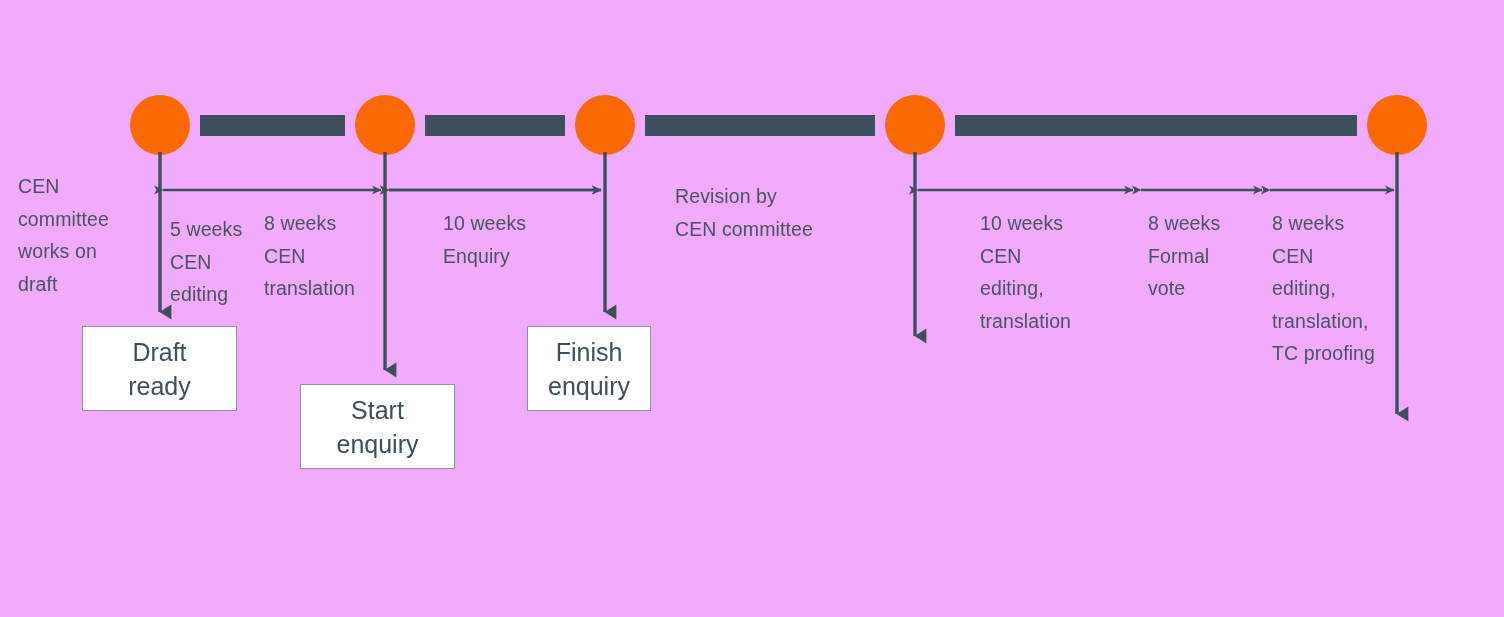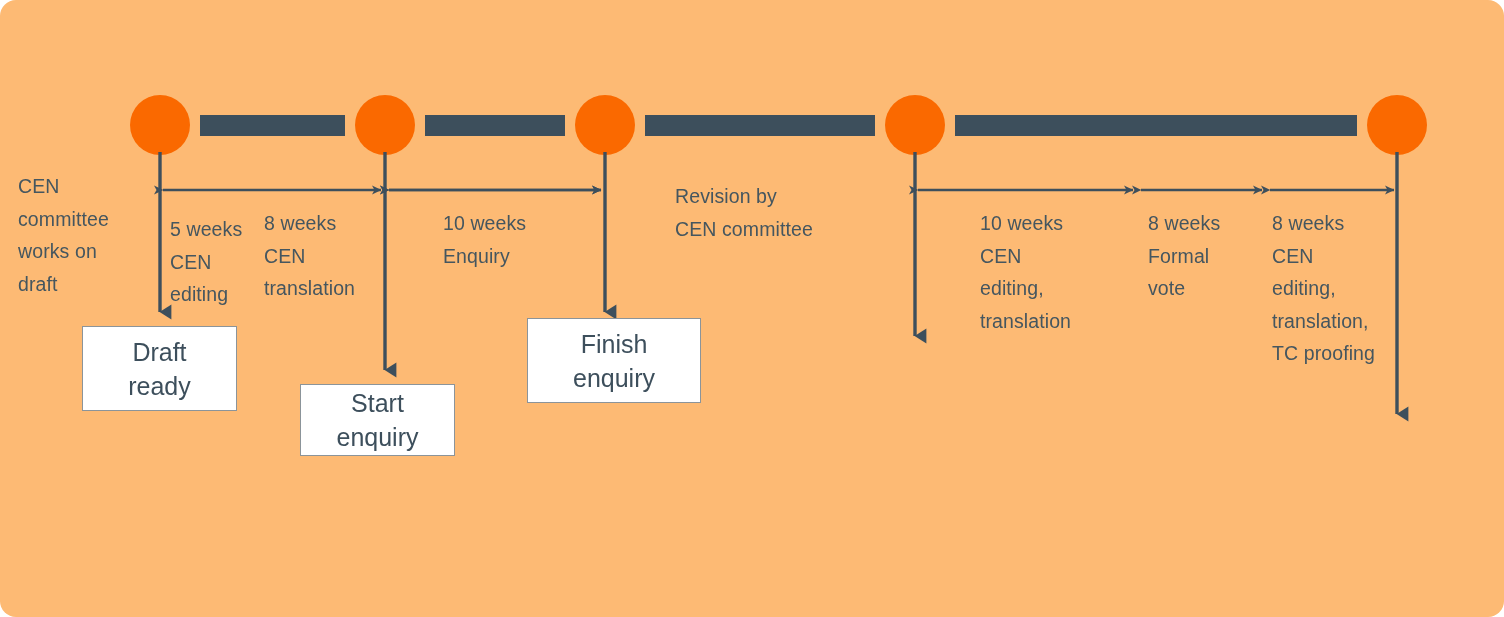--- a/index.html
+++ b/index.html
@@ -1,18 +1,18 @@
 <!DOCTYPE html>
 <html><head>
 <meta charset="utf-8">
 <style>
   html,body{margin:0;padding:0;background:#ffffff;}
   body{width:1504px;height:617px;overflow:hidden;
        font-family:"Liberation Sans","DejaVu Sans",sans-serif;}
-  #stage{position:relative;width:1504px;height:617px;background:#fdba74;border-radius:16px;}
+  #stage{position:relative;width:1504px;height:617px;background:#f0abfc;}
   svg.layer{position:absolute;left:0;top:0;width:1504px;height:617px;}
 
   .txt{position:absolute;color:#45565f;font-size:19.5px;line-height:32.5px;
        white-space:pre-line;letter-spacing:.1px;}
   .boxlabel{position:absolute;display:flex;align-items:center;justify-content:center;
             text-align:center;color:#3d4f5c;font-size:25px;line-height:34px;
             border:1.4px solid #8b949a;background:#fff;box-sizing:border-box;
             white-space:pre-line;}
 </style>
 </head>
@@ -95,18 +95,18 @@
 Formal
 vote</div>
   <div class="txt" style="left:1272px; top:207px; width:130px;">8 weeks
 CEN
 editing,
 translation,
 TC proofing</div>
 
   <div class="boxlabel" style="left:82px;   top:326px; width:155px; height:85px;">Draft
 ready</div>
-  <div class="boxlabel" style="left:300px;  top:384px; width:155px; height:72px;">Start
+  <div class="boxlabel" style="left:300px;  top:384px; width:155px; height:85px;">Start
 enquiry</div>
-  <div class="boxlabel" style="left:527px;  top:318px; width:174px; height:85px;">Finish
+  <div class="boxlabel" style="left:527px;  top:326px; width:124px; height:85px;">Finish
 enquiry</div>
 
 </div>
 
 </body></html>

